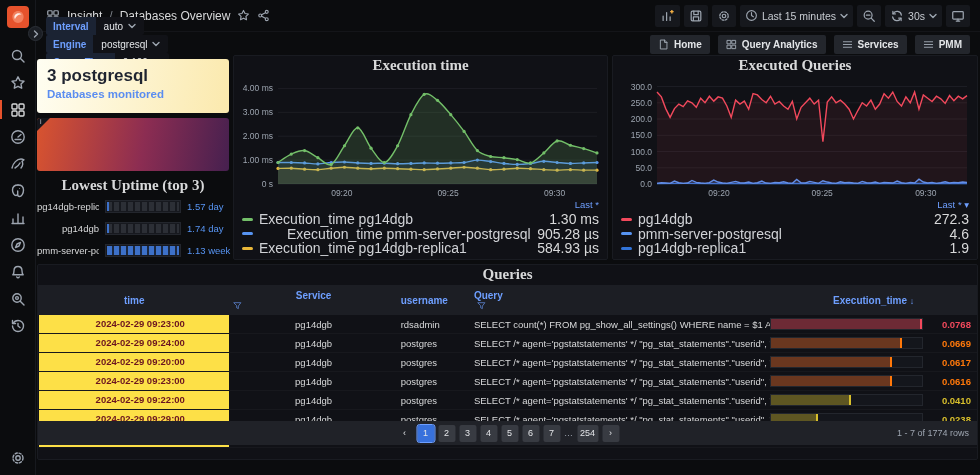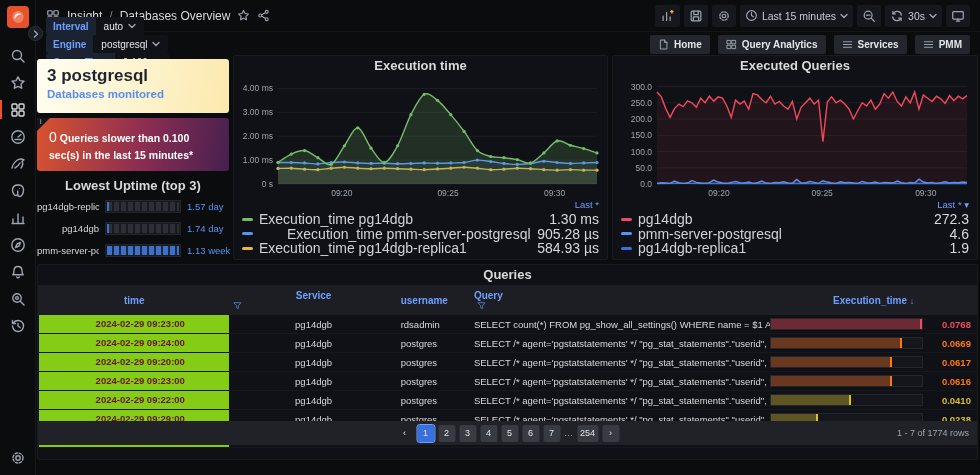--- a/index.html
+++ b/index.html
@@ -43,21 +43,21 @@
     color:#6e9fff; background:#1b2333; border-radius:2px 0 0 2px; }
   .chip-value { height:18px; display:flex; align-items:center; gap:5px; padding:0 8px; font-size:10px;
     color:#e3e5e8; background:#111217; border-radius:0 2px 2px 0; }
   #toolbar-buttons { margin-left:auto; display:flex; gap:8px; }
   .tb-btn { height:19px; display:flex; align-items:center; gap:5px; padding:0 8px;
     background:#23262c; border-radius:2px; font-size:10px; font-weight:bold; color:#e3e5e8; }
 
   
   .panel { position:absolute; background:#101116; border:1px solid #191b21; border-radius:2px; }
   .panel-title { height:18px; display:flex; align-items:center; justify-content:center;
-    font-size:13px; font-weight:bold; color:#d8d9da; }
+    font-size:15px; font-weight:bold; color:#d8d9da;font-family:Liberation Serif, serif; }
 
   
   #card-db { left:37px; top:59px; width:192px; height:54px; border:none;
     background:linear-gradient(100deg,#fffef2 0%,#fbe9ad 100%); border-radius:3px; padding:7px 10px; }
   #card-db .big { font-size:17px; font-weight:bold; color:#1f2430; }
   #card-db .sub { font-size:11.5px; font-weight:bold; color:#5b8df0; margin-top:2px; }
   #card-slow { left:37px; top:118px; width:192px; height:53px; border:none;
     background:linear-gradient(100deg,#d9542f 0%,#8c2d52 55%,#46204f 100%); border-radius:3px;
     padding:9px 10px 0 12px; color:#fff; overflow:hidden; }
   #card-slow .txt { font-size:10.5px; font-weight:bold; line-height:1.5; }
@@ -89,21 +89,21 @@
 
   
   #panel-queries { left:37px; top:264px; width:941px; height:196px; }
   .tbl-head { display:grid; grid-template-columns:20.5% 17.7% 7.8% 32% 16.9% 5.1%;
     height:30px; align-items:center; background:#1c1e24; margin-top:2px;
     font-size:10px; font-weight:bold; color:#6e9fff; }
   .tbl-row { display:grid; grid-template-columns:20.5% 17.7% 7.8% 32% 16.9% 5.1%;
     height:19px; align-items:center; border-bottom:1px solid rgba(255,255,255,0.03); font-size:9.5px; }
   .c-center { text-align:center; }
   .c-left { padding-left:4px; text-align:left; white-space:nowrap; overflow:hidden; }
-  .cell-time { height:18px; line-height:18px; background:#84cc16; color:#6b1420;
+  .cell-time { height:18px; line-height:18px; background:#fde047; color:#6b1420;
     font-weight:bold; text-align:center; margin:0 1px;padding-left:12px; }
   .cell-query { color:#d8d9da; white-space:nowrap; overflow:hidden; }
   .cell-bar { height:12px; background:#14161c; border:1px solid #23262d; position:relative; margin-right:6px; }
   .cell-bar .fill { position:absolute; left:0; top:0; bottom:0; }
   .cell-val { text-align:right; font-weight:bold; padding-right:6px; }
   .hdr-icon { opacity:.8; margin-left:3px; }
 
   
   #pager { position:absolute; left:0; right:0; bottom:14px; height:24px; background:#202228;
     display:flex; align-items:center; }
@@ -350,21 +350,20 @@
       </div>
   </div>
 
   <section class="panel" id="card-db">
     <div class="big">3 postgresql</div>
     <div class="sub">Databases monitored</div>
   </section>
 
   <section class="panel" id="card-slow">
     <div class="info-corner">i</div>
-    <div class="txt"><span class="cnt">0</span><span> Queries slower than 0.100 sec(s) in the last 15 minutes*</span></div>
   </section>
 
   <section class="panel" id="uptime">
     <div class="panel-title">Lowest Uptime (top 3)</div>
     <div id="uptime-rows">
         <div class="uptime-row">
           <div class="uptime-name">pg14dgb-replica1</div>
           <div class="uptime-track">
             <div class="uptime-cells"></div>
             <div class="uptime-fill" style="width: calc(5% - 2px);"></div>

